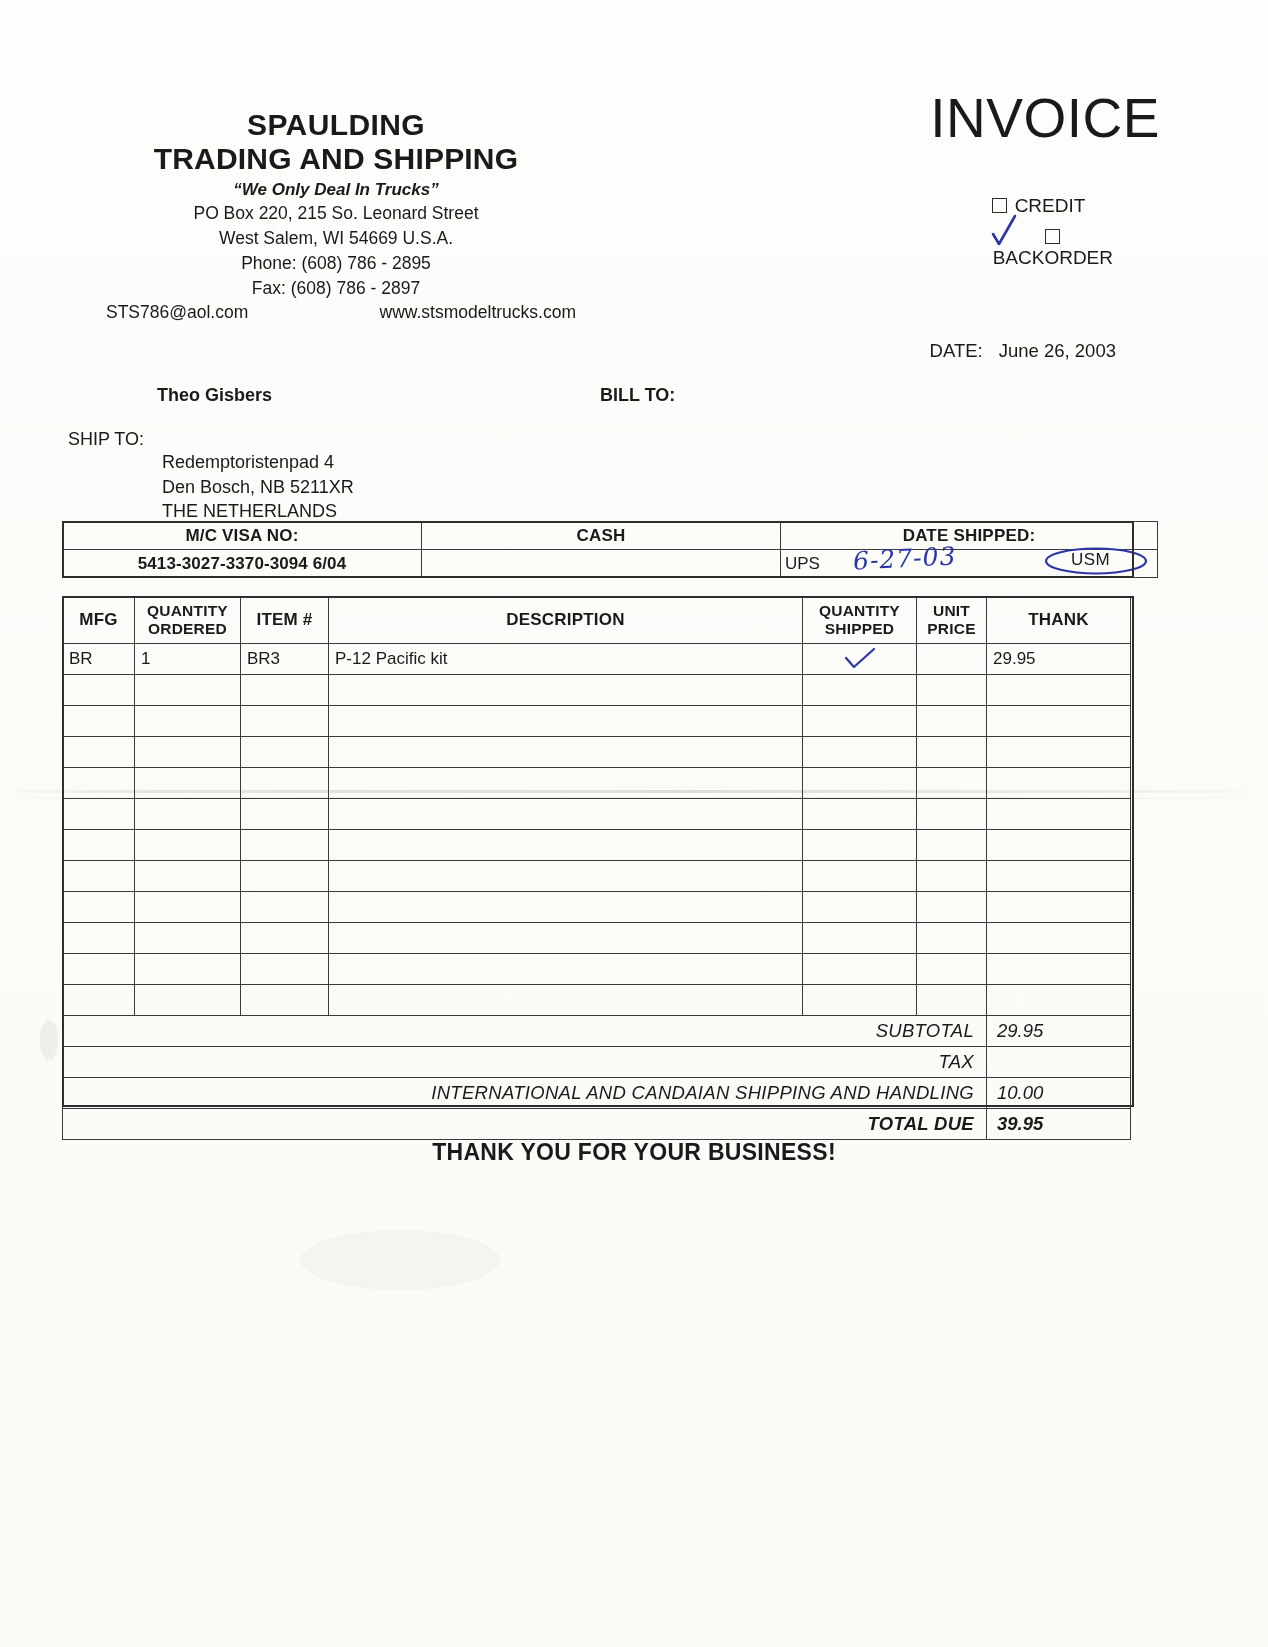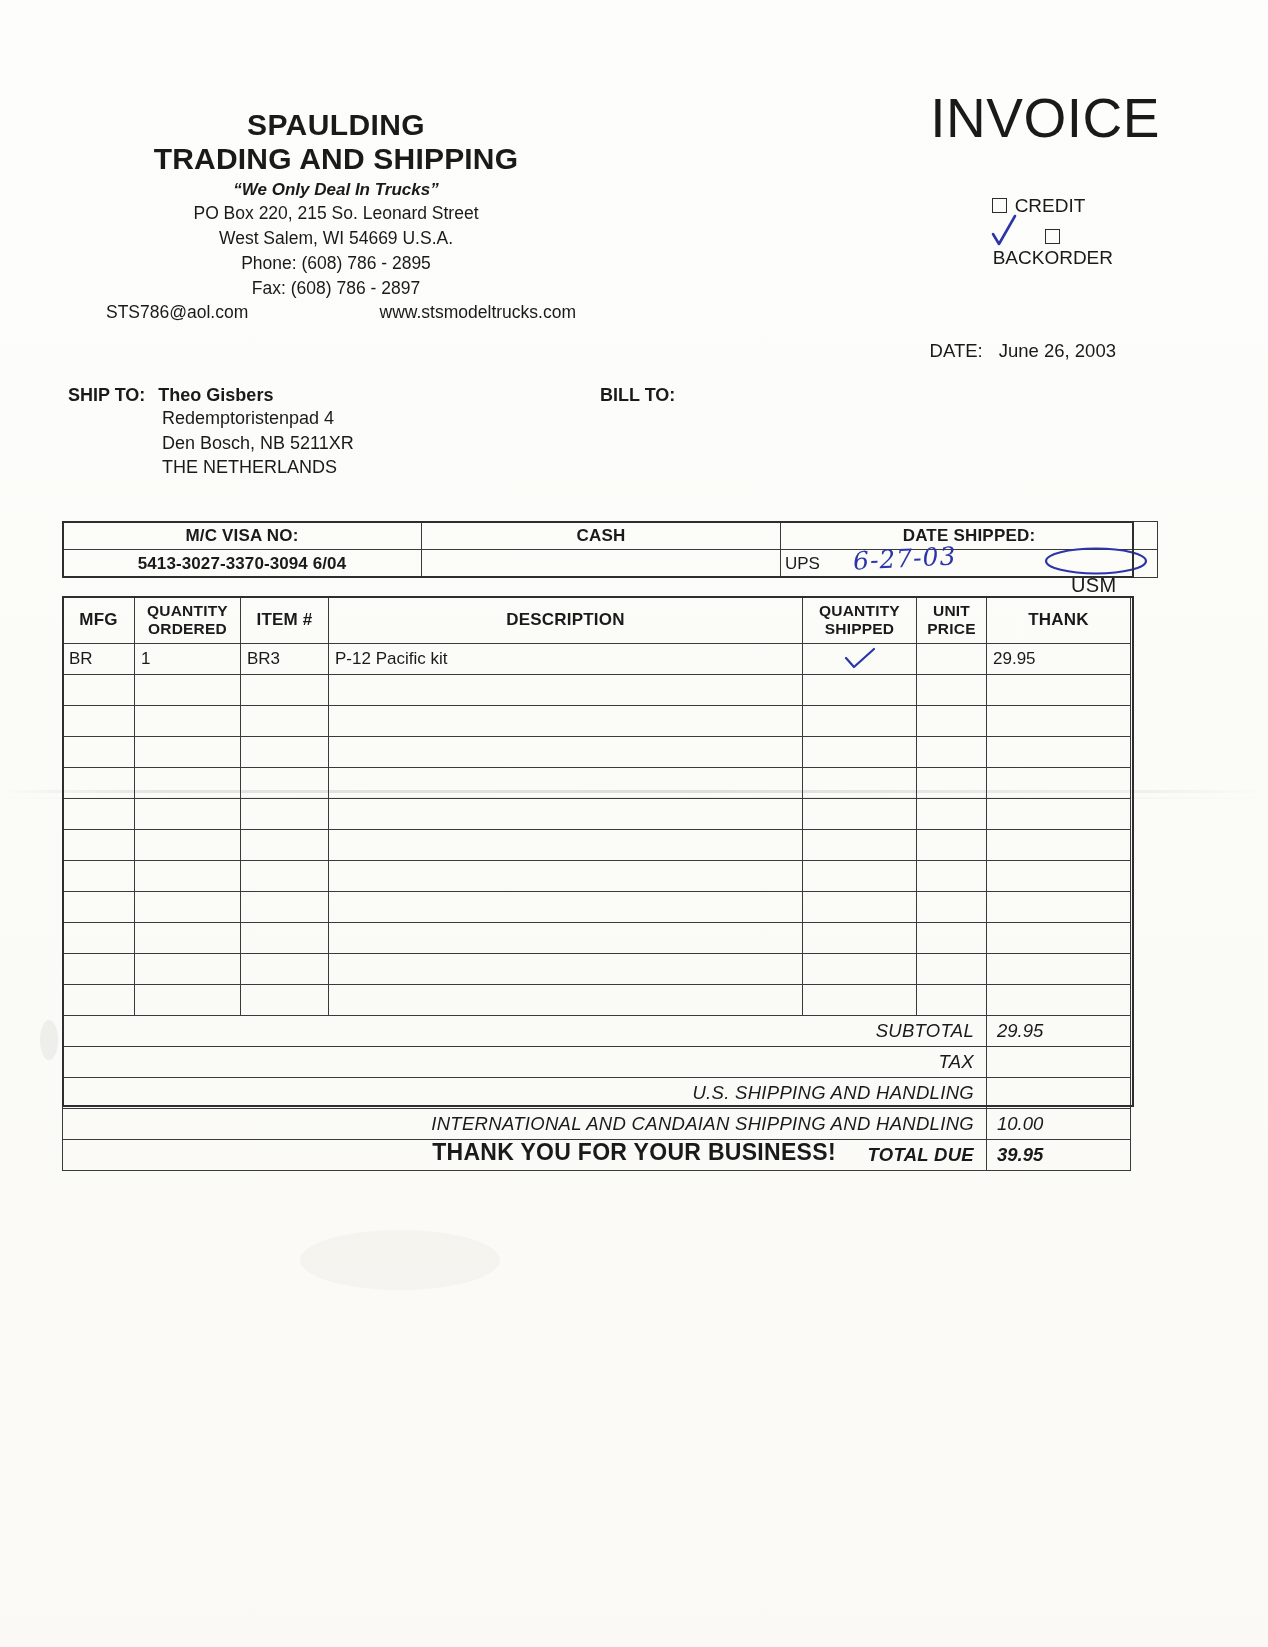--- a/index.html
+++ b/index.html
@@ -133,21 +133,21 @@
   .date-line .dl-label { margin-right: 16px; }
 
   
   .shipto {
     position: absolute;
     left: 68px;
     top: 385px;
     font-size: 18px;
   }
   .shipto-head { display: flex; gap: 13px; }
-  .shipto-head .lbl { font-weight: bold; }
+  .shipto-head .lbl { font-weight: normal; margin-top: 44px; }
   .shipto-head .nm { font-weight: bold; }
   .shipto-body {
     margin-left: 94px;
     line-height: 1.37;
   }
   .billto {
     position: absolute;
     left: 600px;
     top: 385px;
     font-size: 18px;
@@ -200,23 +200,22 @@
     position: absolute;
     right: 8px;
     top: -4px;
     width: 106px;
     height: 30px;
   }
   .usm-text {
     position: absolute;
     left: 28px;
     top: 4px;
-    font-size: 20px;
+    font-size: 17px;
     letter-spacing: 0.4px;
-    margin-top: 24px;
   }
 
   
   .items {
     position: absolute;
     left: 62px;
     top: 596px;
     width: 1068px;
     border-collapse: collapse;
     table-layout: fixed;
@@ -521,24 +520,20 @@
     <tbody class="totals">
         <tr>
           <td colspan="6" class="lbl">SUBTOTAL</td>
           <td class="val">29.95</td>
         </tr>
         <tr>
           <td colspan="6" class="lbl">TAX</td>
           <td class="val">&nbsp;</td>
         </tr>
         <tr>
-          <td colspan="6" class="lbl">U.S. SHIPPING AND HANDLING</td>
-          <td class="val">&nbsp;</td>
-        </tr>
-        <tr>
           <td colspan="6" class="lbl">INTERNATIONAL AND CANDAIAN SHIPPING AND HANDLING</td>
           <td class="val">10.00</td>
         </tr>
         <tr>
           <td colspan="6" class="lbl bold">TOTAL DUE</td>
           <td class="val bold">39.95</td>
         </tr>
       </tbody>
   </table>
   <div class="outer-frame"></div>

